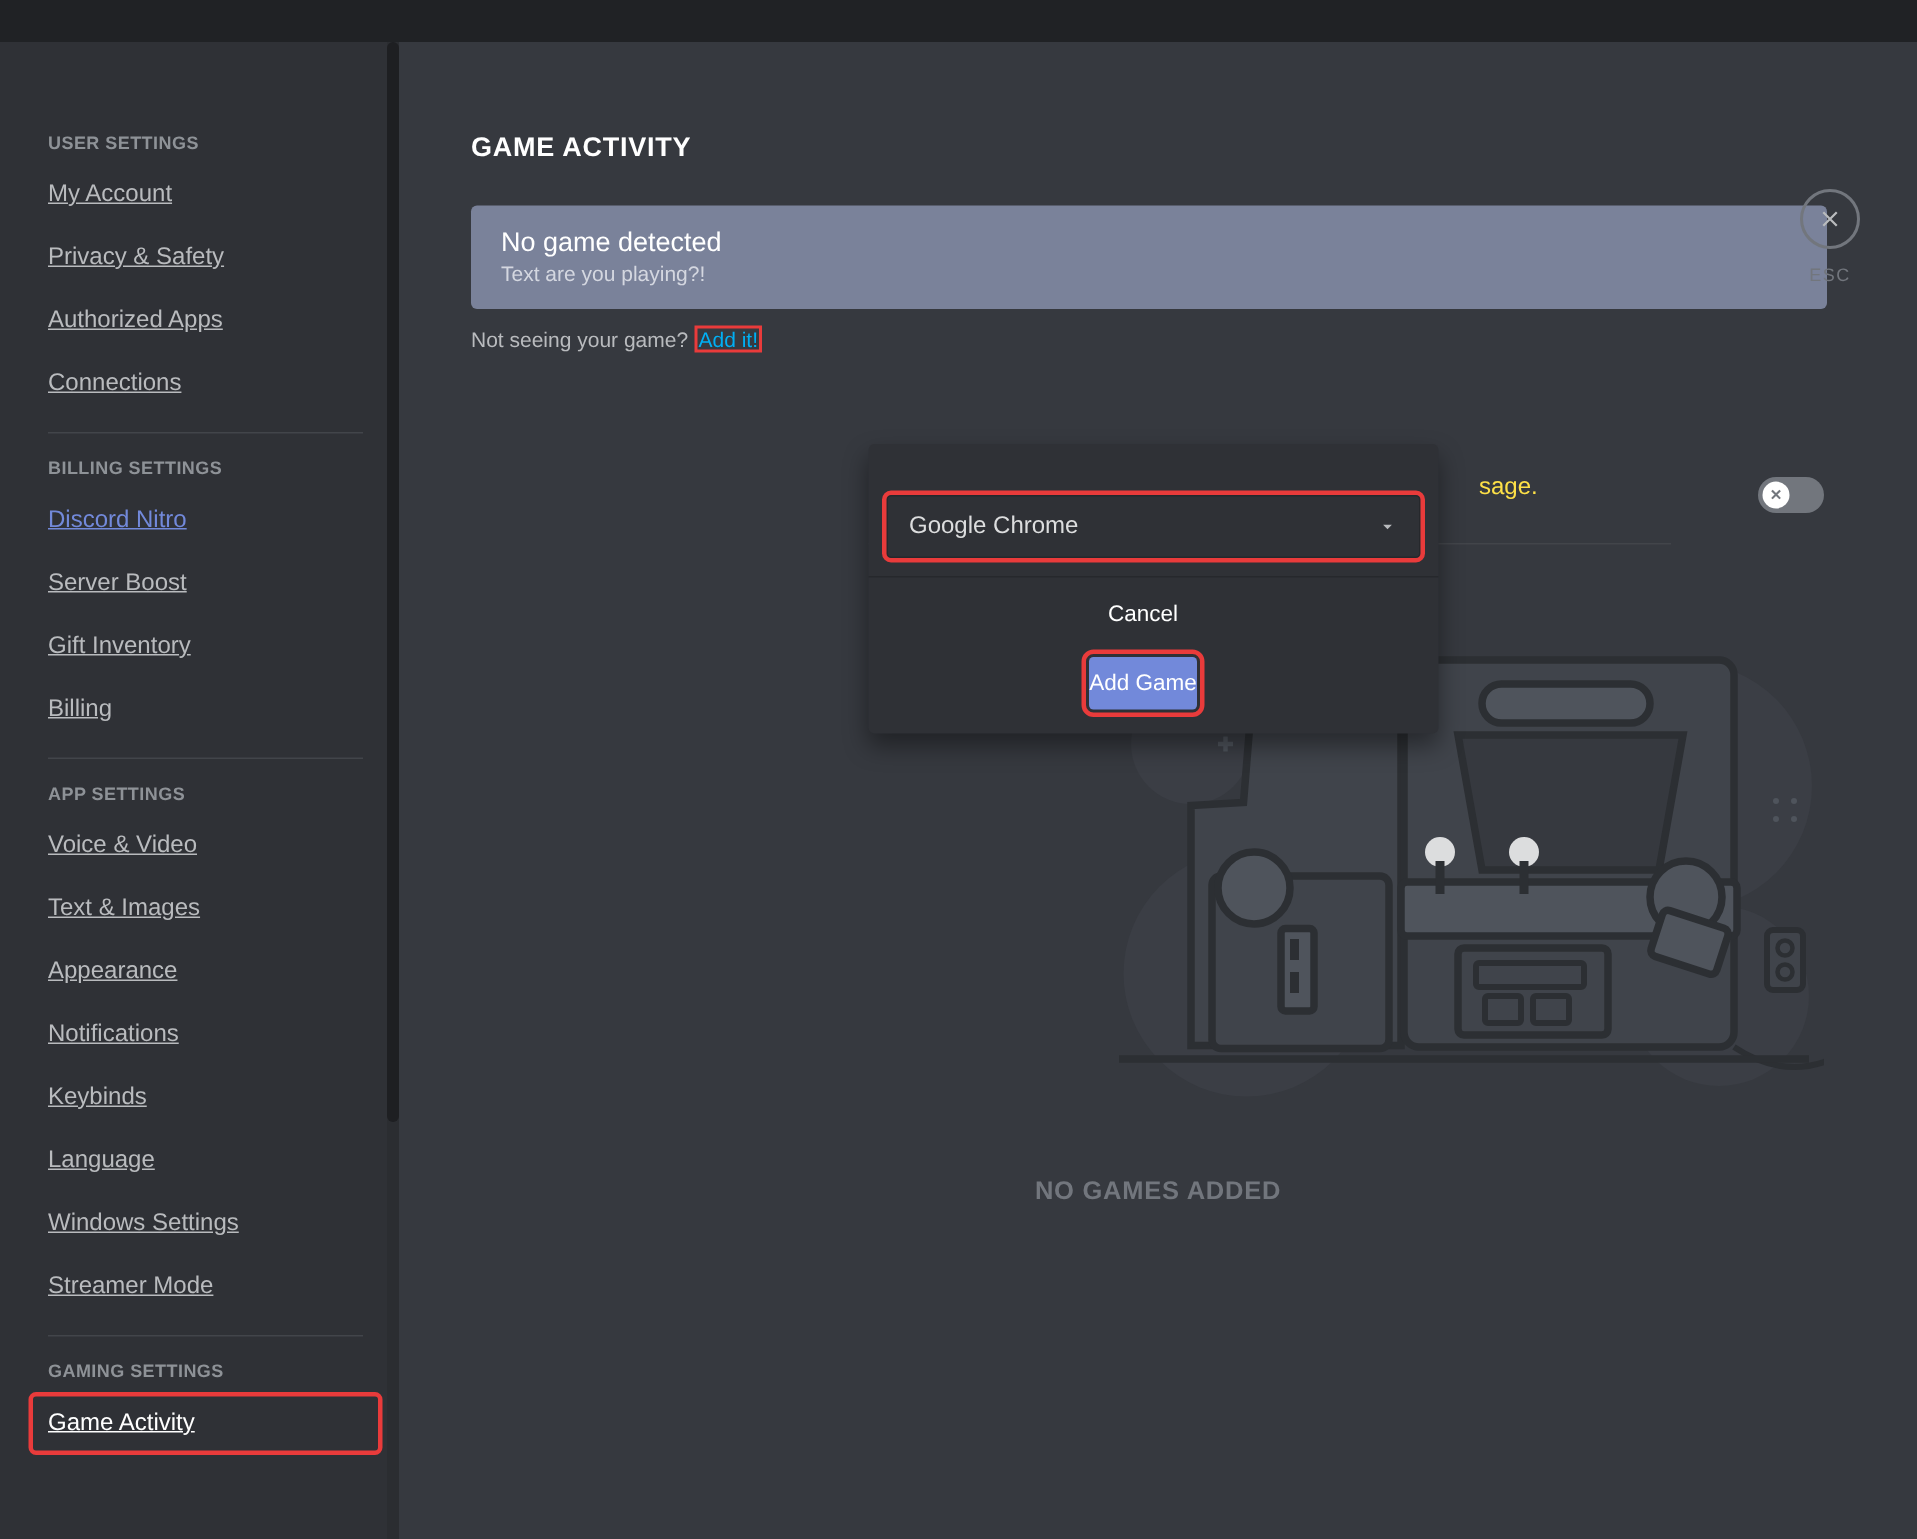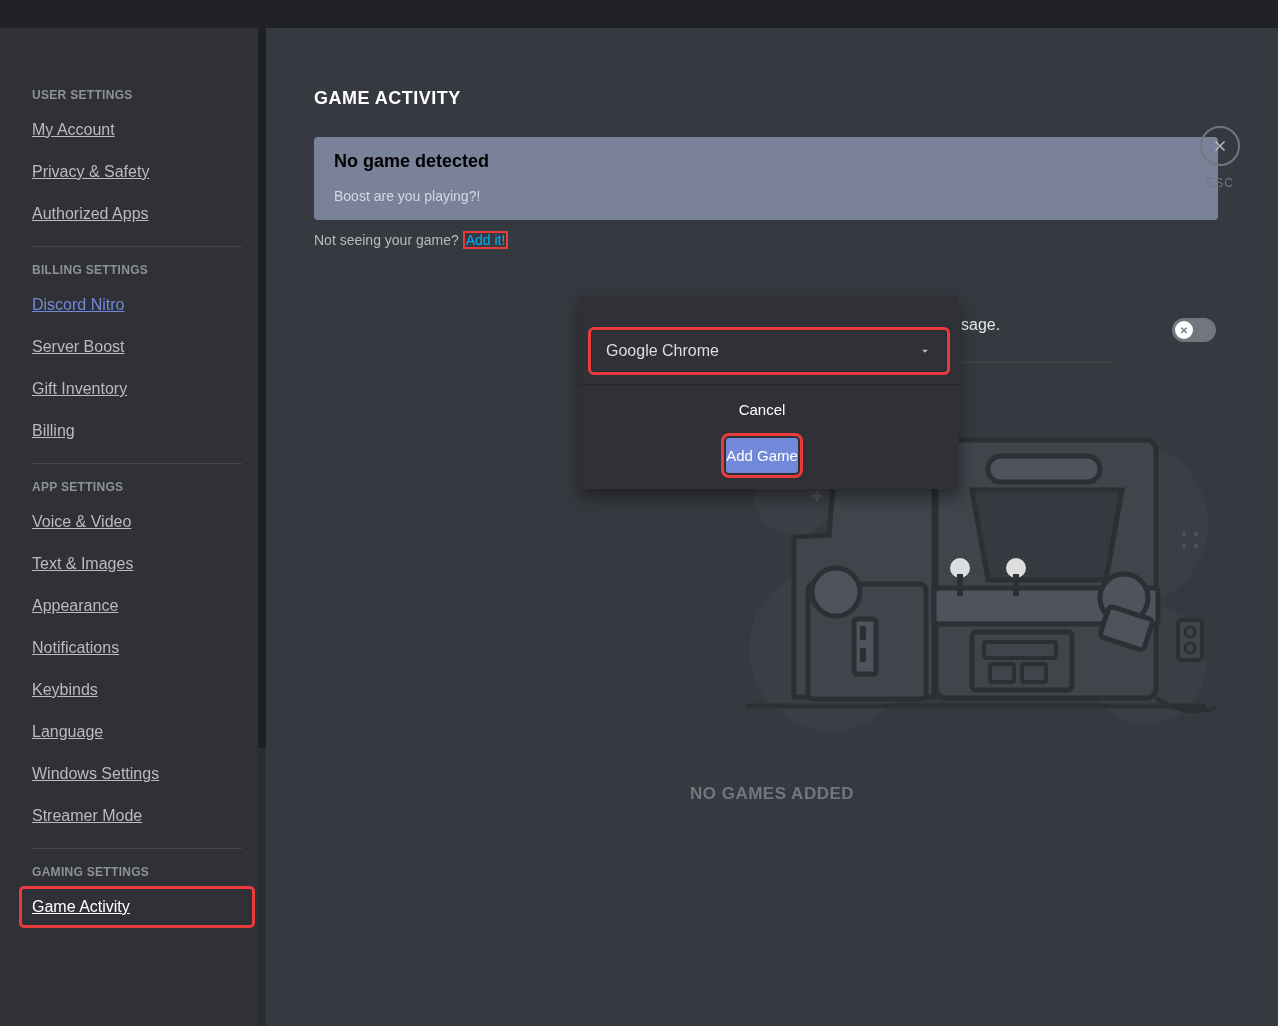--- a/index.html
+++ b/index.html
@@ -88,23 +88,23 @@
   margin-bottom: 28px;
 }
 .banner {
   background: #7a829a;
   border-radius: 4px;
   padding: 14px 20px 16px 20px;
   margin-bottom: 12px;
 }
 .banner-title {
   font-size: 18px;
-  font-weight: 700;
-  color: #000000;
-  margin-bottom: 16px;
+  font-weight: 400;
+  color: #ffffff;
+  margin-bottom: 2px;
 }
 .banner-sub {
   font-size: 14px;
   color: #d4d7e0;
 }
 .hint-row {
   font-size: 14px;
   color: #b9bbbe;
   margin-bottom: 6px;
 }
@@ -116,23 +116,23 @@
 .hint-link.highlight-red { outline: 2px solid #e93b3b; }
 .toggle-row {
   position: absolute;
   right: 62px;
   top: 290px;
   display: flex;
   align-items: center;
 }
 .toggle-text-frag {
   font-size: 16px;
-  color: #e5e5e5;
-  position: absolute;
-  left: 695px;
+  color: #fde047;
+  position: absolute;
+  left: 720px;
   top: 288px;
 }
 .toggle {
   width: 44px;
   height: 24px;
   background: #72767d;
   border-radius: 12px;
   position: relative;
   cursor: pointer;
 }
@@ -264,20 +264,21 @@
 <body>
 
 <div class="topbar"></div>
 <div class="app">
   <div class="sidebar">
 
     <div class="section-header">USER SETTINGS</div>
     <div class="sidebar-item">My Account</div>
     <div class="sidebar-item">Privacy &amp; Safety</div>
     <div class="sidebar-item">Authorized Apps</div>
+    <div class="sidebar-item">Connections</div>
     <div class="divider"></div>
 
     <div class="section-header">BILLING SETTINGS</div>
     <div class="sidebar-item accent">Discord Nitro</div>
     <div class="sidebar-item">Server Boost</div>
     <div class="sidebar-item">Gift Inventory</div>
     <div class="sidebar-item">Billing</div>
     <div class="divider"></div>
 
     <div class="section-header">APP SETTINGS</div>
@@ -296,21 +297,21 @@
 
     <div class="sidebar-scroll-track"></div>
     <div class="sidebar-scroll-thumb"></div>
   </div>
 
   <div class="content">
     <div class="page-title">GAME ACTIVITY</div>
 
     <div class="banner">
       <div class="banner-title">No game detected</div>
-      <div class="banner-sub">Boost are you playing?!</div>
+      <div class="banner-sub">Text are you playing?!</div>
     </div>
 
     <div class="hint-row">
       <span>Not seeing your game? </span><span class="hint-link highlight-red">Add it!</span>
     </div>
 
     <span class="toggle-text-frag">sage.</span>
 
     <div class="toggle-row">
       <div class="toggle">

